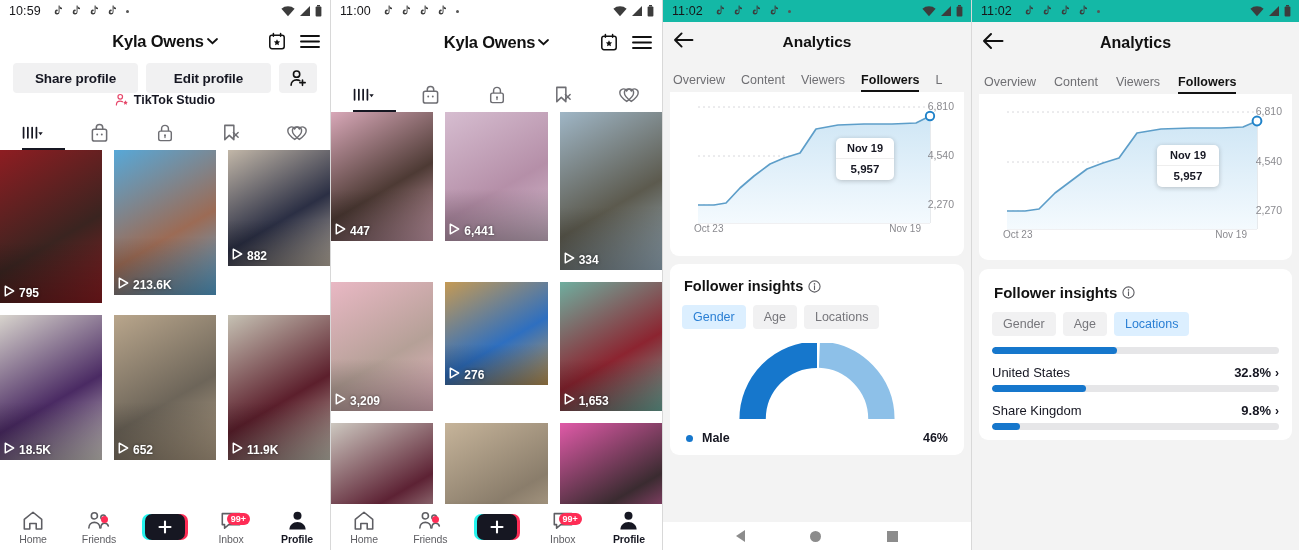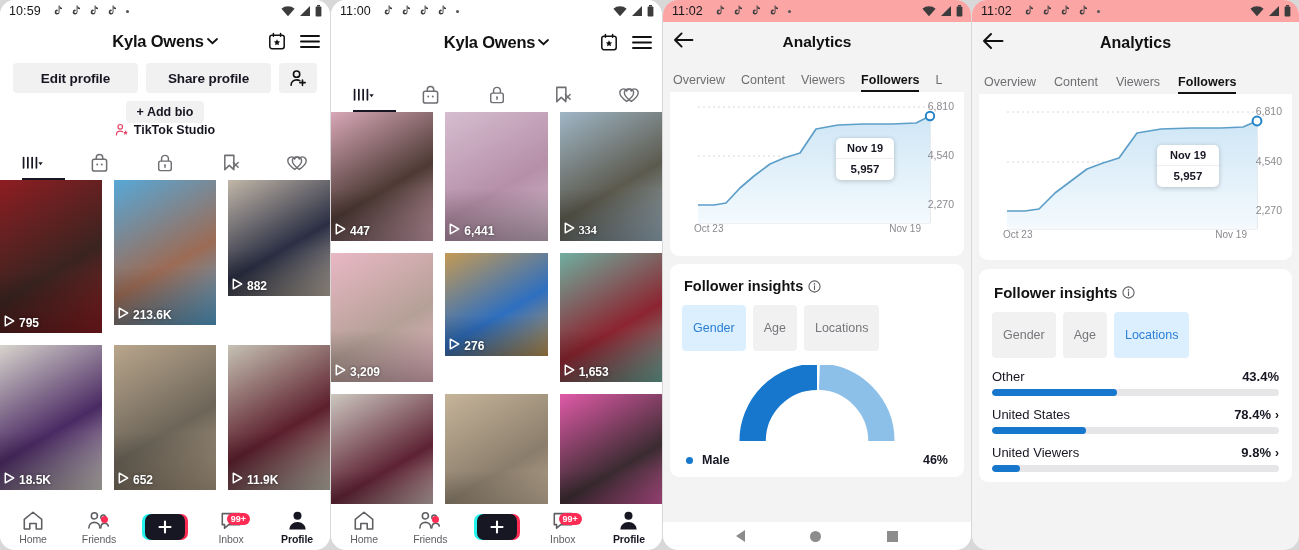--- a/index.html
+++ b/index.html
@@ -1,29 +1,29 @@
 <!DOCTYPE html>
 <html><head>
 <meta charset="utf-8">
 <style>
   * { margin:0; padding:0; box-sizing:border-box; }
   html,body { width:1299px; height:550px; background:#ffffff; overflow:hidden;
     font-family:"Liberation Sans", sans-serif; }
   .stage { position:relative; width:1299px; height:550px; background:#d8d8d8; }
 
-  .panel { position:absolute; top:0; height:550px; background:#fff; overflow:hidden;border-radius:15px; }
+  .panel { position:absolute; top:0; height:550px; background:#fff; overflow:hidden; }
   #panel1 { left:0;    width:330px; }
   #panel2 { left:331px; width:331px; }
   #panel3 { left:663px; width:308px; background:#f3f3f3; }
   #panel4 { left:972px; width:327px; background:#f3f3f3; }
 
   
   .statusbar { height:22px; display:flex; align-items:center; padding:0 8px 0 9px;
     background:#fff; font-size:12.5px; color:#1c1c1c; letter-spacing:.1px; }
-  #panel3 .statusbar, #panel4 .statusbar { background:#fca5a5; }
+  #panel3 .statusbar, #panel4 .statusbar { background:#14b8a6; }
   .sb-time { font-size:12.5px; color:#17171a; }
   .sb-notes { display:flex; align-items:center; gap:7px; margin-left:11px; }
   .tiknote { width:11px; height:12px; display:block; }
   .sb-dot { width:3px; height:3px; border-radius:50%; background:#555; margin-left:2px; }
   .sb-right { margin-left:auto; display:flex; align-items:center; gap:4px; }
 
   
   .prof-head { height:38px; display:flex; align-items:center; justify-content:center;
     position:relative; }
   .prof-name { font-size:16.5px; font-weight:bold; color:#111; letter-spacing:-.2px; }
@@ -102,21 +102,21 @@
     overflow:hidden; }
   .tt-a { font-size:11px; font-weight:bold; color:#161722; padding:4px 0 4px;
     border-bottom:1px solid #eee; }
   .tt-b { font-size:11.5px; font-weight:bold; color:#161722; padding:4px 0 5px; }
 
   
   .ins-title { display:flex; align-items:center; gap:5px; font-size:14.5px;
     font-weight:bold; color:#121212; margin:4px 0 0 2px; }
   .seg-row { display:flex; gap:7px; margin-top:11px; }
   .seg { border-radius:4px; background:#f1f1f2; color:#76767b; font-size:12.5px;
-    padding:16px 11px; }
+    padding:5px 11px; }
   .seg.active { background:#dcefff; color:#2a7fd4; }
 
   .legend-row { display:flex; align-items:center; margin-top:8px; padding:0 4px; }
   .lg-dot { width:7px; height:7px; border-radius:50%; background:#1677cc; margin-right:9px; }
   .lg-name { font-size:12.5px; font-weight:bold; color:#161722; }
   .lg-val { margin-left:auto; font-size:12.5px; font-weight:bold; color:#161722; }
 
   .loc-item { margin-top:11px; }
   .loc-top { display:flex; align-items:baseline; }
   .loc-name { font-size:13px; color:#161722; }
@@ -188,34 +188,31 @@
             <path d="M6 1.6v3M14 1.6v3" stroke="#111" stroke-width="1.7" stroke-linecap="round"></path>
             <path d="M10 8l1.1 2.3 2.4.3-1.8 1.7.5 2.4-2.2-1.2-2.2 1.2.5-2.4L6.5 10.6l2.4-.3z" fill="#111"></path>
           </svg>
       <svg width="20" height="15" viewBox="0 0 20 15">
             <path d="M1 2h18M1 7.5h18M1 13h18" stroke="#111" stroke-width="1.9" stroke-linecap="round"></path>
           </svg>
     </span>
   </div>
 
   <div class="act-row">
+    <div class="act-btn">Share profile</div>
     <div class="act-btn">Edit profile</div>
-    <div class="act-btn">Share profile</div>
     <div class="act-icon">
       <svg width="19" height="19" viewBox="0 0 20 20">
             <circle cx="8" cy="5.4" r="3.3" stroke="#111" stroke-width="1.7" fill="none"></circle>
             <path d="M2.2 17c0-3.4 2.6-5.6 5.8-5.6 1.3 0 2.4.3 3.3.9" stroke="#111" stroke-width="1.7" fill="none" stroke-linecap="round"></path>
             <path d="M14.2 11.6v5.6M11.4 14.4h5.6" stroke="#111" stroke-width="1.7" stroke-linecap="round"></path>
           </svg>
     </div>
   </div>
 
-  <div class="addbio-wrap">
-    <div class="addbio">+ Add bio</div>
-  </div>
 
   <div class="studio-row">
     <svg width="14" height="14" viewBox="0 0 16 16">
           <circle cx="6" cy="4.3" r="2.6" stroke="#e6486b" stroke-width="1.4" fill="none"></circle>
           <path d="M1.6 13.6c0-2.6 2-4.3 4.4-4.3 1 0 1.9.3 2.6.7" stroke="#e6486b" stroke-width="1.4" fill="none" stroke-linecap="round"></path>
           <path d="M12 8.4l.8 1.7 1.8.2-1.3 1.3.4 1.8-1.7-.9-1.7.9.4-1.8-1.3-1.3 1.8-.2z" fill="#e6486b"></path>
         </svg>
     <span>TikTok Studio</span>
   </div>
 
@@ -462,21 +459,21 @@
         </div>
         <div class="cell" style="height: 129px; background: linear-gradient(150deg, rgb(214, 189, 208) 0%, rgb(181, 143, 168) 58%, rgb(214, 189, 208) 100%);">
           <div style="position: absolute; left: 0px; right: 0px; bottom: 0px; height: 40%; background: linear-gradient(to top, rgba(0, 0, 0, 0.35), rgba(0, 0, 0, 0));"></div>
           <div class="views">
             <span><svg width="11" height="12" viewBox="0 0 11 12">
                 <path d="M1.3 1.2L9.6 6 1.3 10.8z" fill="none" stroke="#fff" stroke-width="1.5" stroke-linejoin="round"></path>
               </svg></span>
             <span>6,441</span>
           </div>
         </div>
-        <div class="cell" style="height: 129px; background: linear-gradient(150deg, rgb(159, 182, 198) 0%, rgb(92, 90, 78) 58%, rgb(159, 182, 198) 100%); font-family: Liberation Serif, serif;">
+        <div class="cell" style="height: 158px; background: linear-gradient(150deg, rgb(159, 182, 198) 0%, rgb(92, 90, 78) 58%, rgb(159, 182, 198) 100%);">
           <div style="position: absolute; left: 0px; right: 0px; bottom: 0px; height: 40%; background: linear-gradient(to top, rgba(0, 0, 0, 0.35), rgba(0, 0, 0, 0));"></div>
           <div class="views">
             <span><svg width="11" height="12" viewBox="0 0 11 12">
                 <path d="M1.3 1.2L9.6 6 1.3 10.8z" fill="none" stroke="#fff" stroke-width="1.5" stroke-linejoin="round"></path>
               </svg></span>
             <span>334</span>
           </div>
         </div>
         <div class="cell" style="height: 129px; background: linear-gradient(150deg, rgb(233, 184, 196) 0%, rgb(181, 160, 151) 58%, rgb(233, 184, 196) 100%);">
           <div style="position: absolute; left: 0px; right: 0px; bottom: 0px; height: 40%; background: linear-gradient(to top, rgba(0, 0, 0, 0.35), rgba(0, 0, 0, 0));"></div>
@@ -779,41 +776,37 @@
             <path d="M7 6.3v4" stroke="#5e5e63" stroke-width="1.2" stroke-linecap="round"></path>
           </svg>
     </div>
     <div class="seg-row" id="p4segs">
           <div class="seg">Gender</div>
           <div class="seg">Age</div>
           <div class="seg active">Locations</div>
         </div>
     <div id="p4locs">
           <div class="loc-item">
-            <div class="loc-top">
-              <span class="loc-name">Other</span>
-              <span class="loc-val">43.4%</span>
-            </div>
             <div class="loc-bar">
               <div class="loc-fill" style="width: 43.4%;"></div>
             </div>
           </div>
           <div class="loc-item">
             <div class="loc-top">
               <span class="loc-name">United States</span>
-              <span class="loc-val">78.4%</span>
+              <span class="loc-val">32.8%</span>
               <span class="loc-arrow">›</span>
             </div>
             <div class="loc-bar">
               <div class="loc-fill" style="width: 32.8%;"></div>
             </div>
           </div>
           <div class="loc-item">
             <div class="loc-top">
-              <span class="loc-name">United Viewers</span>
+              <span class="loc-name">Share Kingdom</span>
               <span class="loc-val">9.8%</span>
               <span class="loc-arrow">›</span>
             </div>
             <div class="loc-bar">
               <div class="loc-fill" style="width: 9.8%;"></div>
             </div>
           </div>
         </div>
   </div>
 </div>

